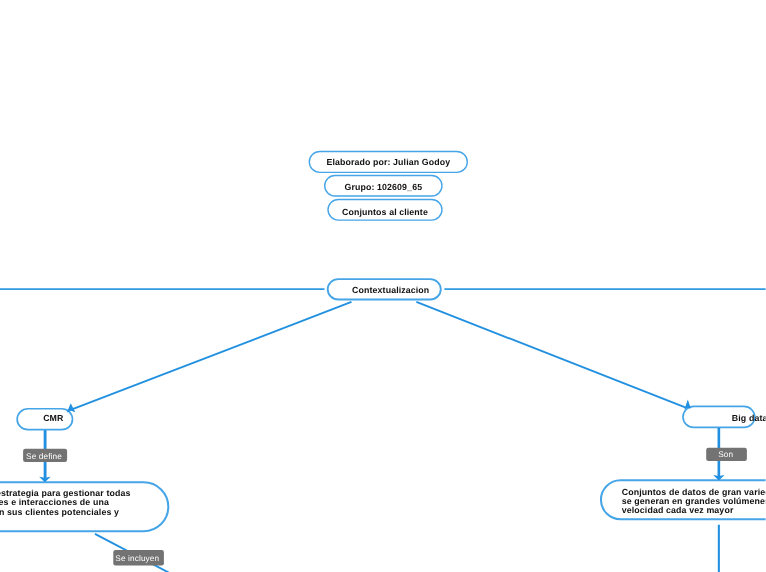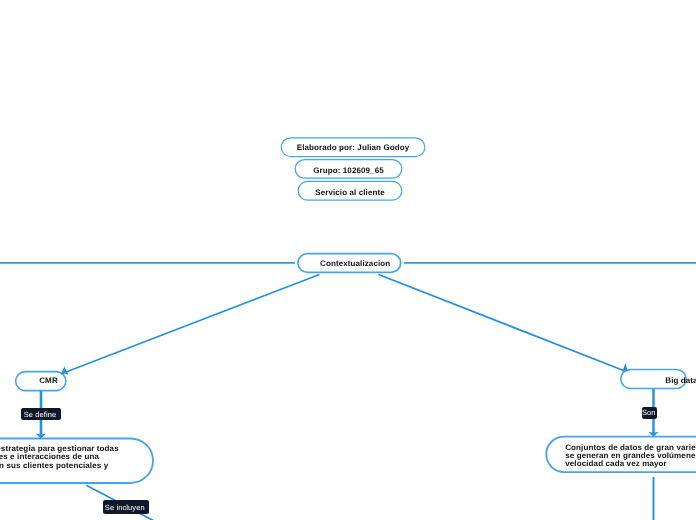--- a/index.html
+++ b/index.html
@@ -8,21 +8,21 @@
        font-family:"Liberation Sans",sans-serif;position:relative;}
   #canvas{position:absolute;left:0;top:0;width:696px;height:520px;overflow:hidden;transform:translateZ(0);border-radius:27px;}
   svg.edges{position:absolute;left:0;top:0;width:696px;height:520px;pointer-events:none;overflow:visible;}
   .node{position:absolute;box-sizing:border-box;color:#111111;font-weight:bold;
         font-size:8px;letter-spacing:0.1px;white-space:nowrap;text-align:center;}
   .node > span{position:absolute;left:0;right:0;}
   .para{position:absolute;box-sizing:border-box;color:#111111;font-weight:bold;
         font-size:8px;letter-spacing:0.12px;line-height:8.3px;}
   .para .txt{position:absolute;}
   svg.shapes{position:absolute;left:0;top:0;width:696px;height:520px;overflow:visible;}
-  .lbl{position:absolute;box-sizing:border-box;background:#0f172a;color:#fff;
+  .lbl{position:absolute;box-sizing:border-box;background:#737373;color:#fff;
        border-radius:2px;display:flex;align-items:center;justify-content:center;
        font-size:7.5px;line-height:1;white-space:nowrap;letter-spacing:0.1px;font-weight:normal;}
   .lbl > span{filter:opacity(1);position:relative;left:-0.8px;}
 </style>
 </head>
 <body>
 
 <div id="canvas">
 
   <svg class="shapes" viewBox="0 0 696 520" width="696" height="520">
@@ -60,40 +60,40 @@
 
   <div class="node" style="left:281px;top:137.5px;width:144px;height:19.4px;">
     <span style="top:5.7px">Elaborado por: Julian Godoy</span>
   </div>
 
   <div class="node" style="left:295px;top:159.4px;width:107px;height:19.1px;padding-left:48px;">
     <span style="top:6.2px">Grupo: 102609_65</span>
   </div>
 
   <div class="node" style="left:298px;top:181.4px;width:104px;height:19.1px;">
-    <span style="top:6.6px">Servicio al cliente</span>
+    <span style="top:6.6px">Conjuntos al cliente</span>
   </div>
 
   <div class="node" style="left:297.7px;top:253px;width:115px;height:19.6px;">
     <span style="top:5.6px">Contextualizacion</span>
   </div>
 
   <div class="node" style="left:16px;top:371px;width:65px;height:20.2px;">
     <span style="top:5.1px">CMR</span>
   </div>
 
   <div class="node" style="left:620.8px;top:368.8px;width:65.4px;height:20.2px;margin-left:28px;">
     <span style="top:7.4px">Big data</span>
   </div>
 
   <div class="lbl" style="left:20.8px;top:408.3px;width:40px;height:12.2px;">
     <span>Se define</span>
   </div>
 
-  <div class="lbl" style="left:642px;top:407.3px;width:15px;height:11.8px;justify-content:center;">
+  <div class="lbl" style="left:642px;top:407.3px;width:37px;height:11.8px;justify-content:center;">
     <span>Son</span>
   </div>
 
   <div class="lbl" style="left:102.6px;top:500.3px;width:46px;height:14px;">
     <span>Se incluyen</span>
   </div>
 
   <div class="para" style="left:-53px;top:438.2px;width:206px;height:45.4px;">
     <div class="txt" style="left:20px;top:6.9px;">
       <div>Es una estrategia para gestionar todas</div>

